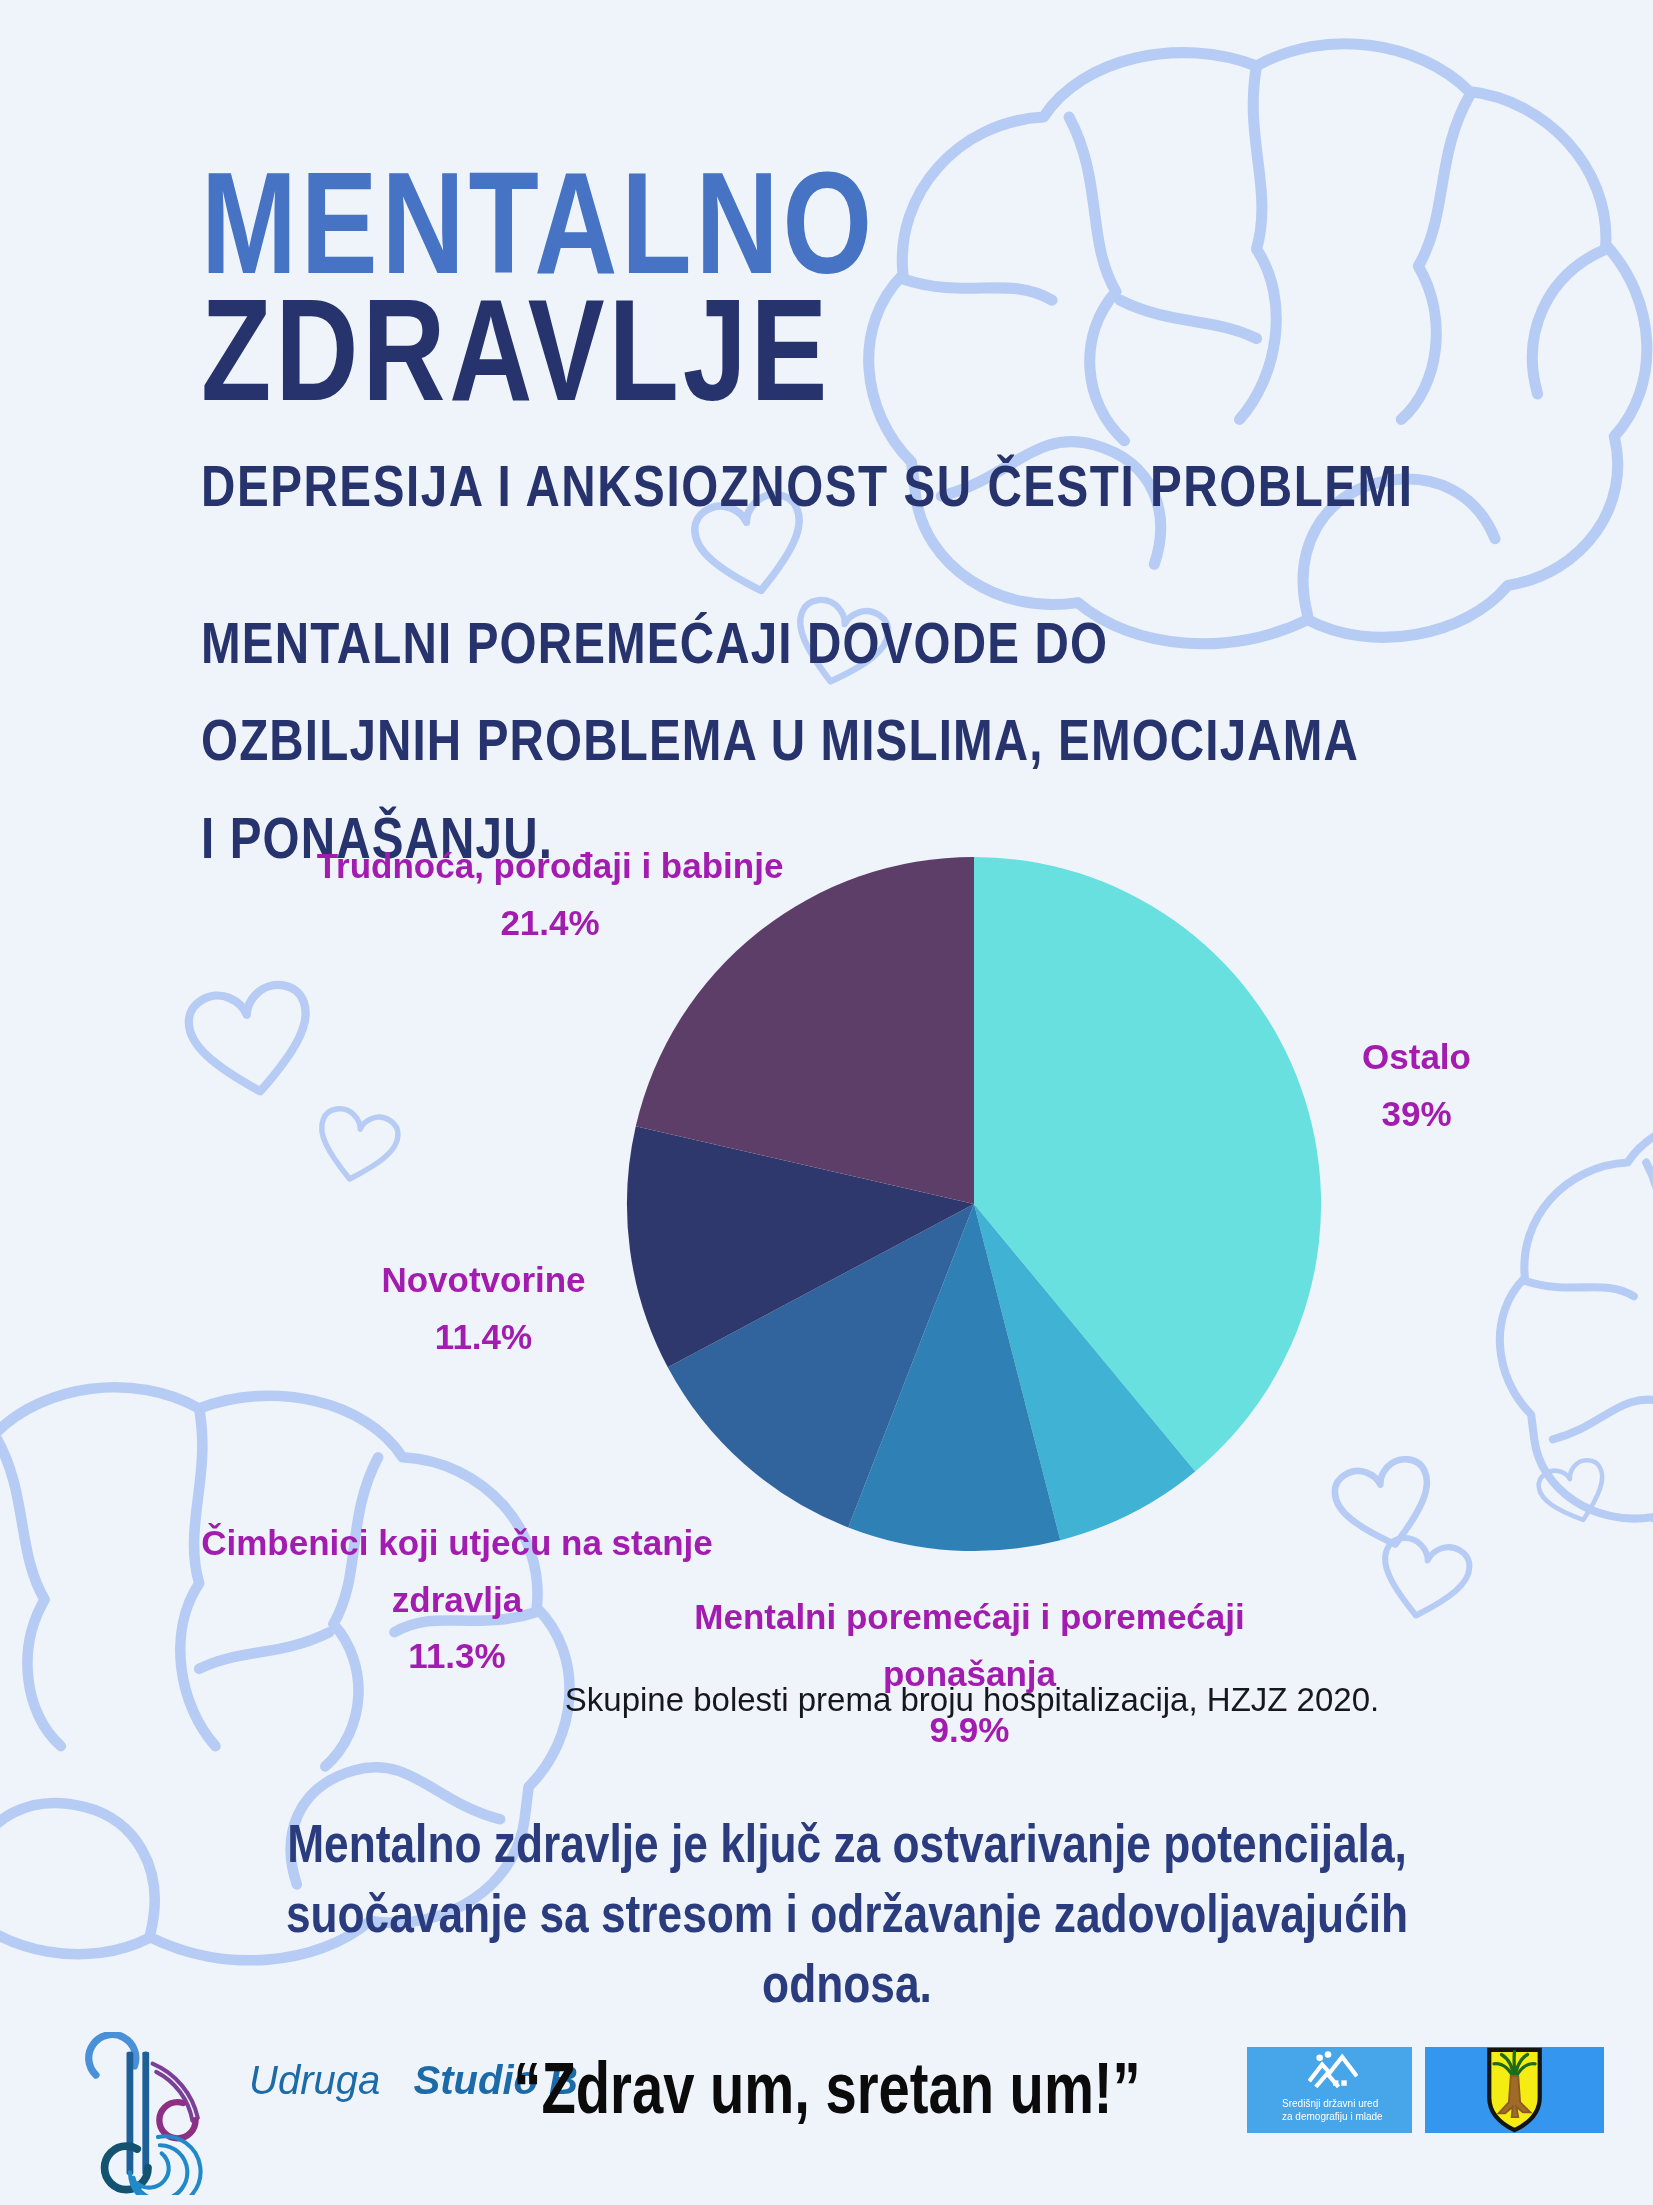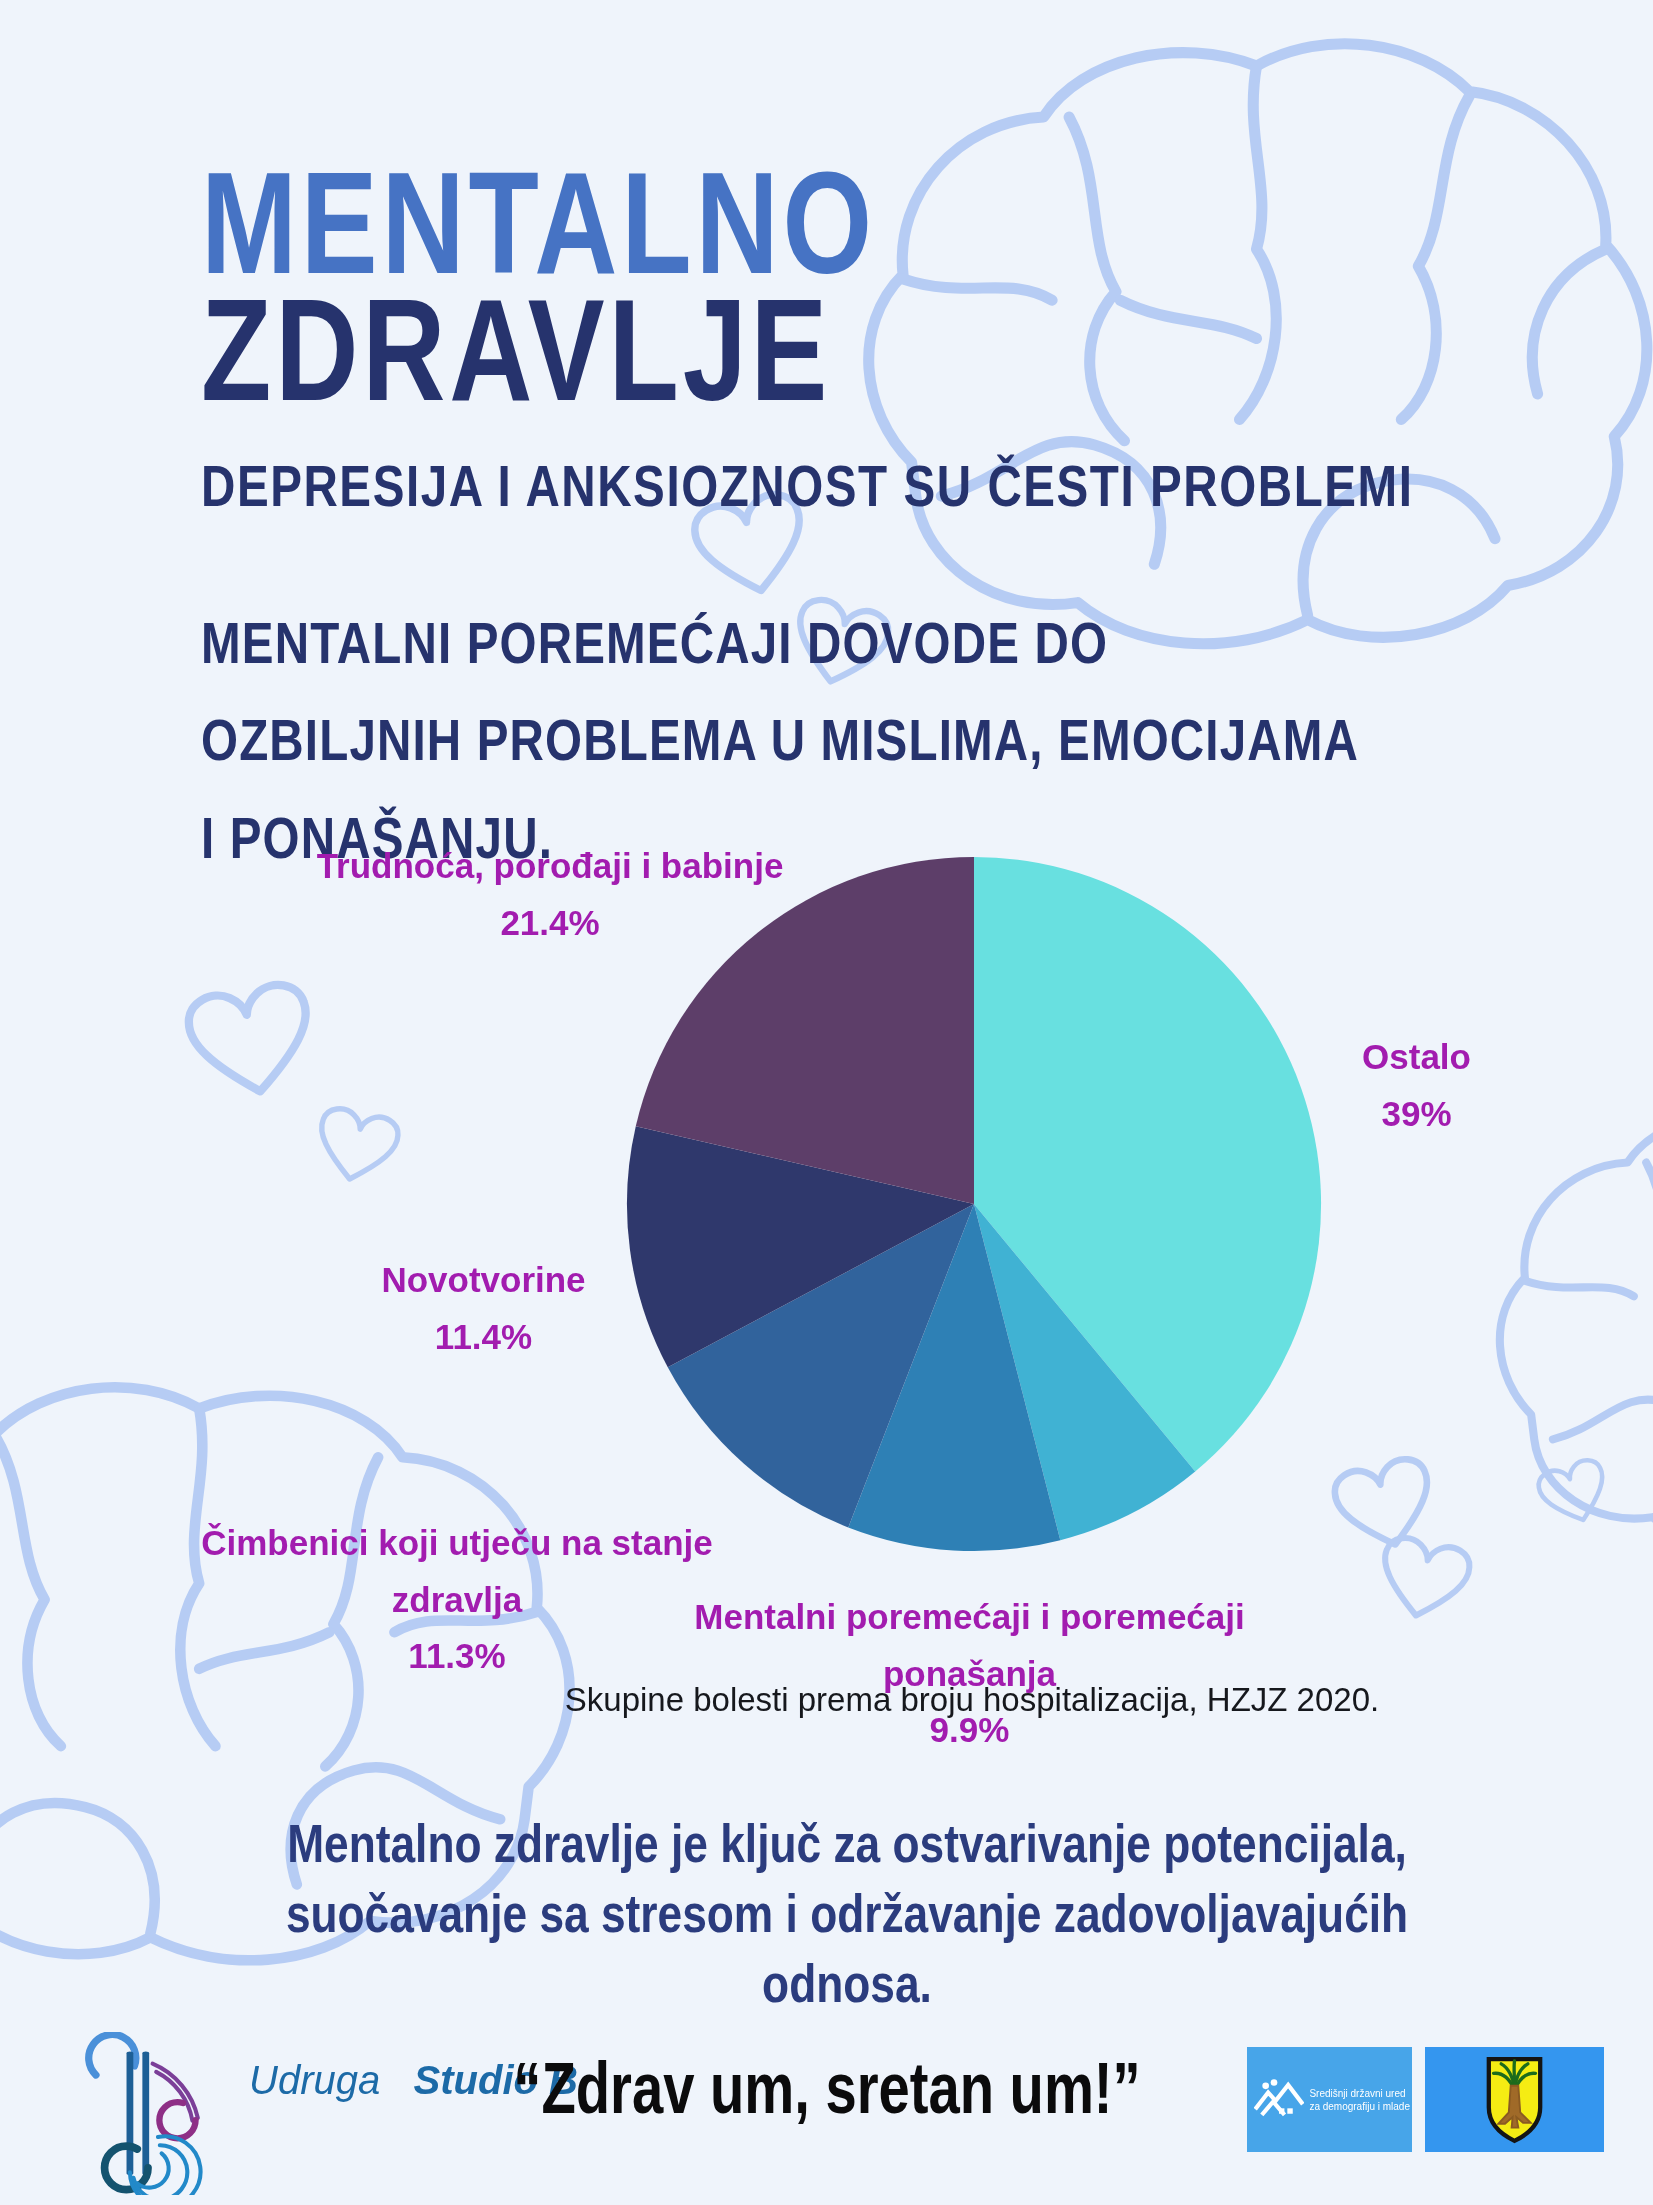--- a/index.html
+++ b/index.html
@@ -36,21 +36,21 @@
   
   #message{position:absolute;left:67px;top:1808px;width:1560px;text-align:center;font-size:54px;
            font-weight:700;line-height:1.30;color:var(--message-navy,#2b3c7e);
            transform:scaleX(0.82);transform-origin:center top;}
   
   #studio-logo{position:absolute;left:62px;top:2032px;width:163px;height:163px;}
   #org-name{position:absolute;left:249px;top:2058px;font-size:40px;color:var(--studio-blue,#1c6aa7);white-space:nowrap;font-style:italic;}
   #org-name .bold{font-weight:700;}
   #quote{position:absolute;left:0;top:2047px;width:1654px;text-align:center;font-size:72px;font-weight:700;
          color:#0b0b0c;transform:scaleX(0.78);transform-origin:center top;white-space:nowrap;}
-  .partner{position:absolute;top:2047px;height:105px;display:flex;align-items:center;}
+  .partner{position:absolute;top:2047px;height:86px;display:flex;align-items:center;flex-direction:column;}
   #partner1{left:1247px;width:165px;background:var(--partner1-bg,#47a5e9);}
   #partner1 svg{width:50px;height:50px;margin-left:6.7px;flex:none;}
   #partner1 .ptext{font-size:10px;line-height:1.3;color:#fff;margin-left:5.7px;}
   #partner2{left:1425px;width:179px;background:var(--partner2-bg,#3496ef);justify-content:center;}
   #partner2 svg{width:59px;height:88px;}
 </style>
 </head>
 <body>
 
 <div id="poster">

